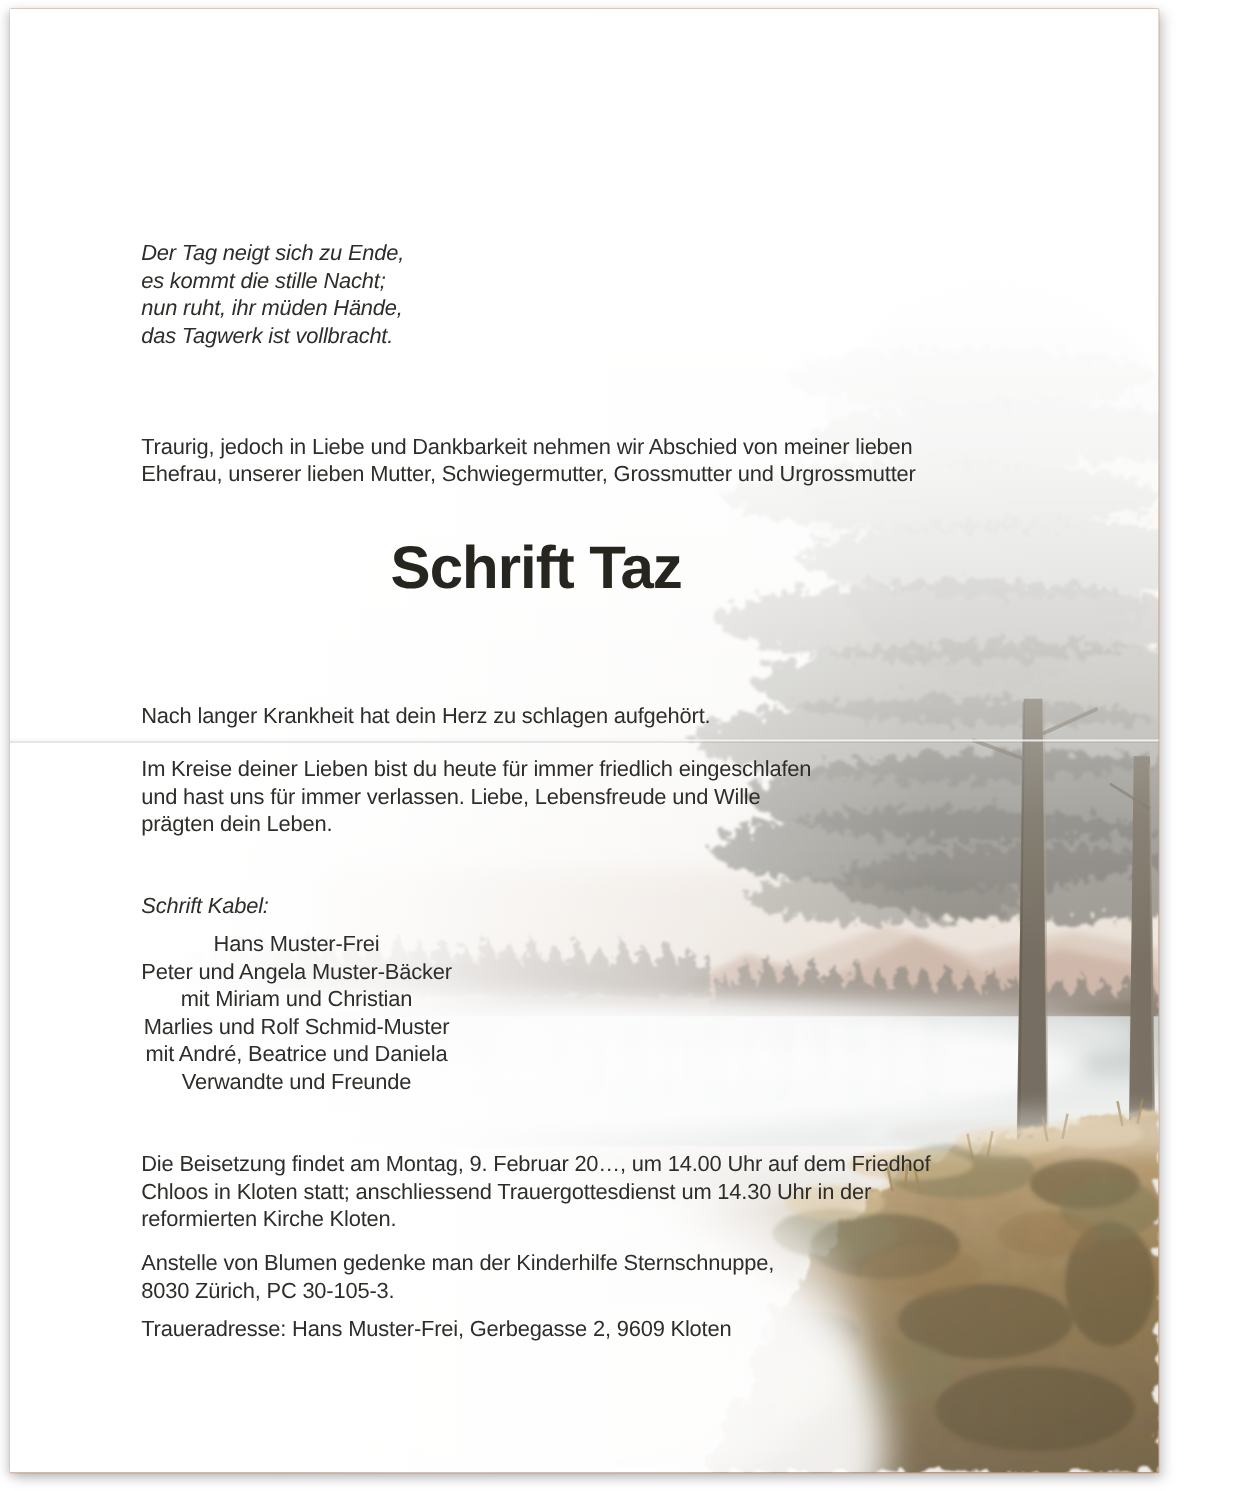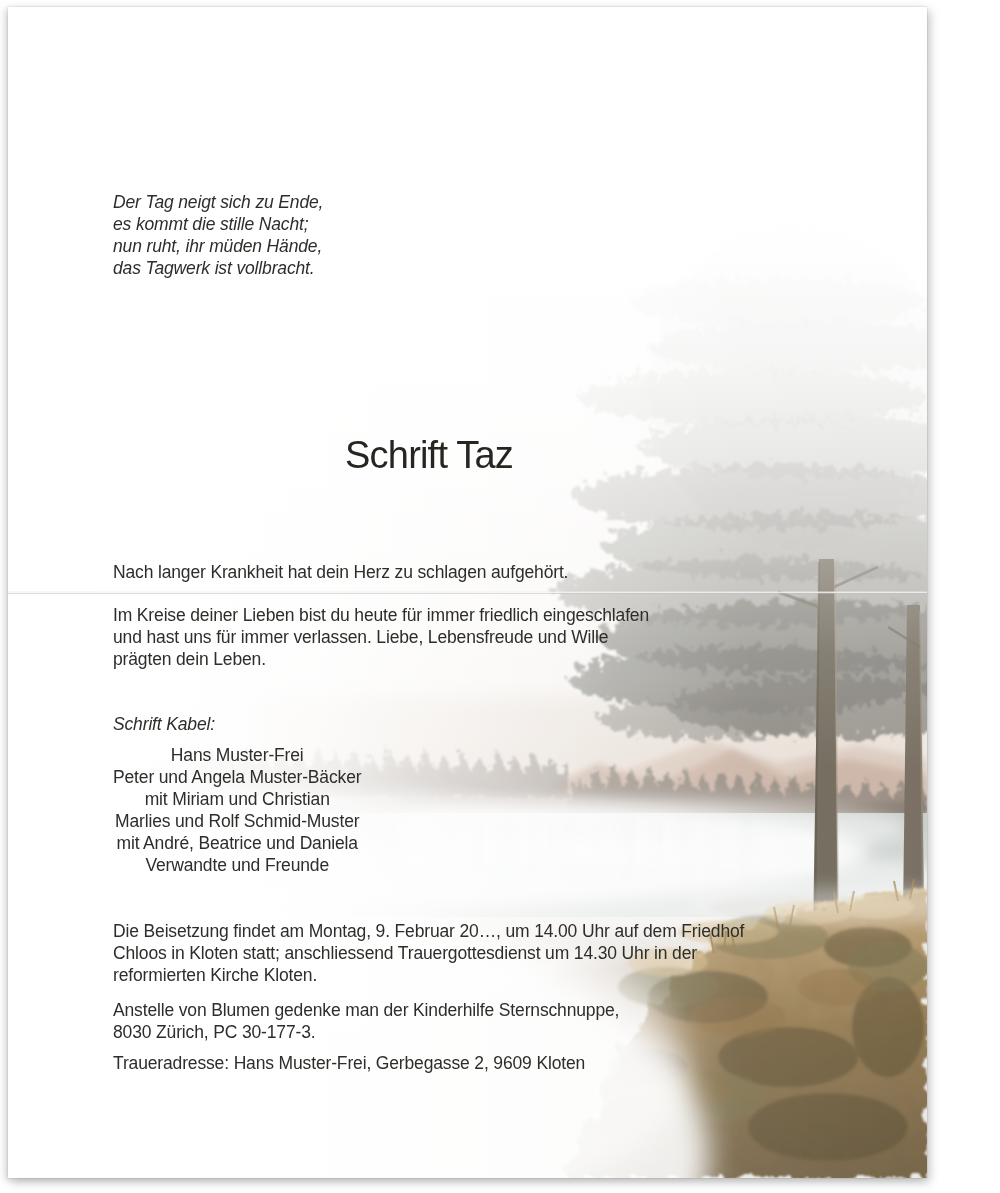--- a/index.html
+++ b/index.html
@@ -9,21 +9,21 @@
         overflow:hidden;
         box-shadow:0 0 1px rgba(0,0,0,.28), 3px 4px 9px rgba(110,110,110,.38), -3px 2px 7px rgba(130,130,130,.28);}
   .photo{position:absolute;left:0;top:0;width:919px;height:1171px;}
   .fold{position:absolute;left:0;top:584px;width:919px;height:3px;
         background:linear-gradient(to bottom, rgba(0,0,0,.05), rgba(255,255,255,.9) 40%, rgba(130,130,130,.38));}
   .txt{position:absolute;color:#2e2d2a;font-size:17.5px;line-height:22px;letter-spacing:-0.15px;
        white-space:pre-line;}
   .poem{left:105px;top:184px;font-style:italic;}
   .intro{left:105px;top:339px;}
   .center-col{position:absolute;left:105px;width:632px;text-align:center;}
-  .name{top:424px;font-size:38px;line-height:48px;font-weight:400;letter-spacing:-0.8px;color:#26251f;}
+  .name{top:424px;font-size:48px;line-height:48px;font-weight:700;letter-spacing:-0.8px;color:#26251f;}
   .dates{top:475px;}
   .cause{left:105px;top:554px;}
   .farewell{left:105px;top:597px;}
   .kabel{left:105px;top:706px;font-style:italic;}
   .mourners{left:105px;top:737px;line-height:22px;text-align:center;}
   .funeral{left:105px;top:913px;}
   .donation{left:105px;top:992px;}
   .address{left:105px;top:1045px;}
 </style>
 </head>
@@ -236,20 +236,22 @@
       </g>
     </svg>
 
     <div class="fold"></div>
 
     <div class="txt poem">Der Tag neigt sich zu Ende,
 es kommt die stille Nacht;
 nun ruht, ihr müden Hände,
 das Tagwerk ist vollbracht.</div>
 
+    <div class="txt intro">Traurig, jedoch in Liebe und Dankbarkeit nehmen wir Abschied von meiner lieben
+Ehefrau, unserer lieben Mutter, Schwiegermutter, Grossmutter und Urgrossmutter</div>
 
     <div class="txt center-col name">Schrift Taz</div>
 
     <div class="txt cause">Nach langer Krankheit hat dein Herz zu schlagen aufgehört.</div>
 
     <div class="txt farewell">Im Kreise deiner Lieben bist du heute für immer friedlich eingeschlafen
 und hast uns für immer verlassen. Liebe, Lebensfreude und Wille
 prägten dein Leben.</div>
 
     <div class="txt kabel">Schrift Kabel:</div>
@@ -257,17 +259,17 @@
 Peter und Angela Muster-Bäcker
 mit Miriam und Christian
 Marlies und Rolf Schmid-Muster
 mit André, Beatrice und Daniela
 Verwandte und Freunde</div>
 
     <div class="txt funeral">Die Beisetzung findet am Montag, 9. Februar 20…, um 14.00 Uhr auf dem Friedhof
 Chloos in Kloten statt; anschliessend Trauergottesdienst um 14.30 Uhr in der
 reformierten Kirche Kloten.</div>
     <div class="txt donation">Anstelle von Blumen gedenke man der Kinderhilfe Sternschnuppe,
-8030 Zürich, PC 30-177-3.</div>
+8030 Zürich, PC 30-105-3.</div>
     <div class="txt address">Traueradresse: Hans Muster-Frei, Gerbegasse 2, 9609 Kloten</div>
 
   </div>
 </div>
 
 </body></html>

